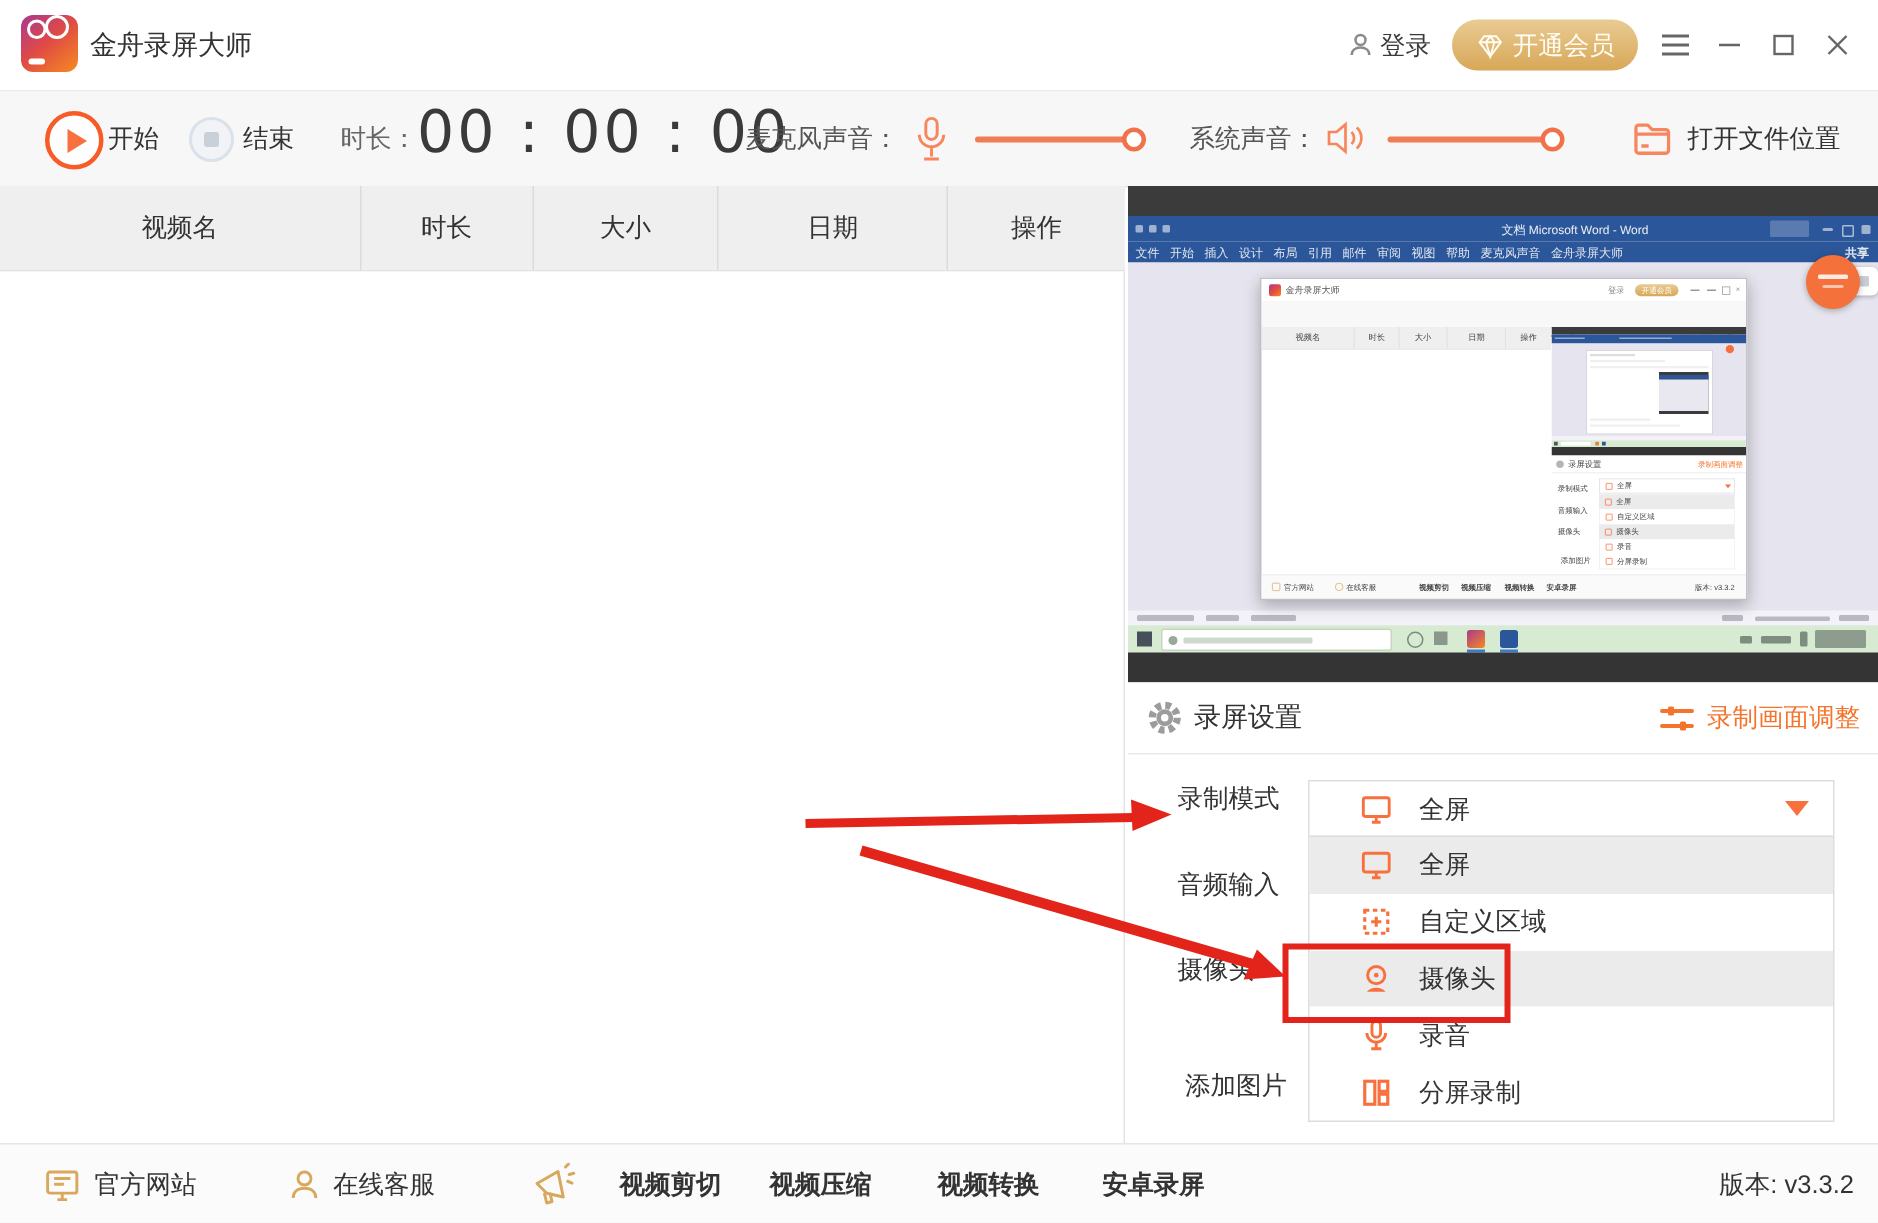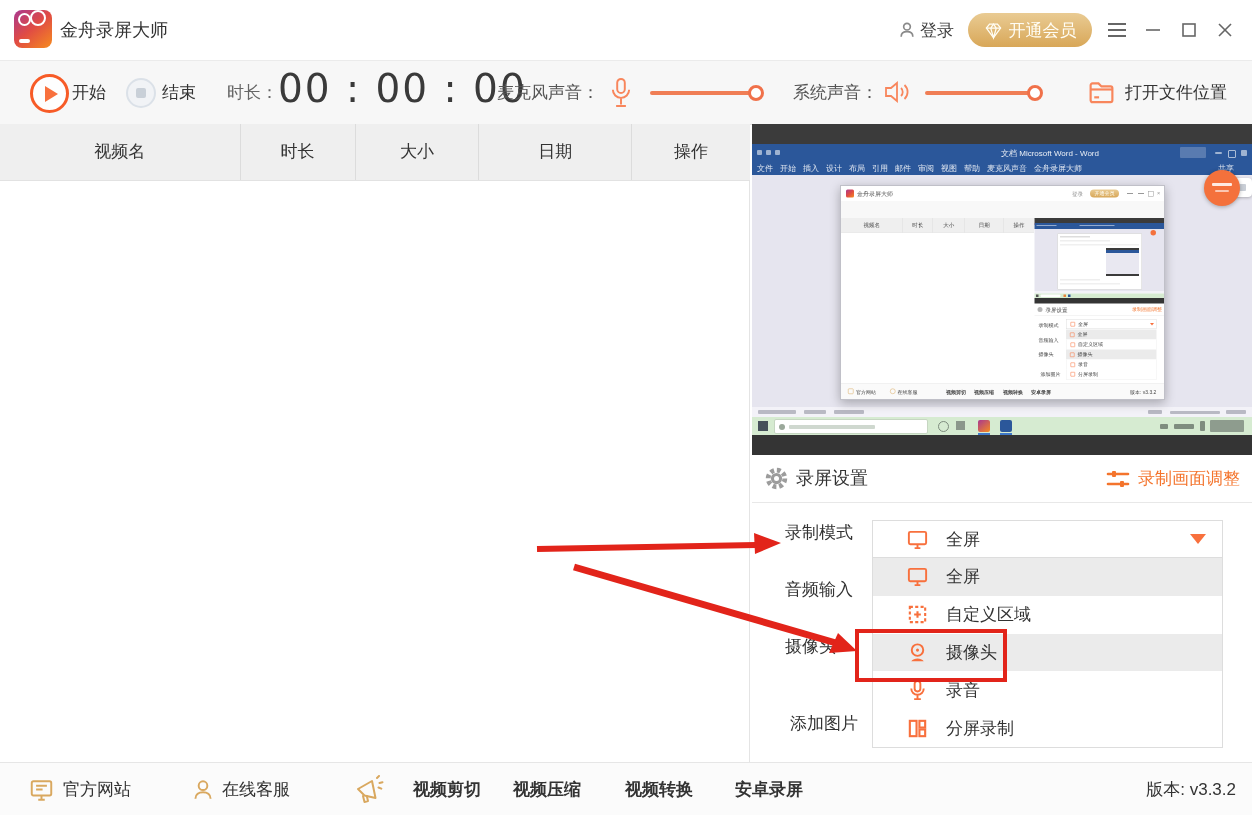--- a/index.html
+++ b/index.html
@@ -223,21 +223,21 @@
         <span>插入</span>
         <span>设计</span>
         <span>布局</span>
         <span>引用</span>
         <span>邮件</span>
         <span>审阅</span>
         <span>视图</span>
         <span>帮助</span>
         <span>麦克风声音</span>
         <span>金舟录屏大师</span>
-      <span style="position:absolute;right:18px;">共享</span>
+      <span style="position:absolute;right:6px;font-weight:bold;">共享</span>
     </div>
 
     <div class="doc-area abs"></div>
 
     <div id="mini-window" class="abs">
       <div id="mini-inner">
         <div class="m-titlebar abs">
           <div class="m-logo abs"></div>
           <div class="m-title abs">金舟录屏大师</div>
           <div class="abs m-t11" style="left:462px;top:8px;color:#888;">登录</div>

